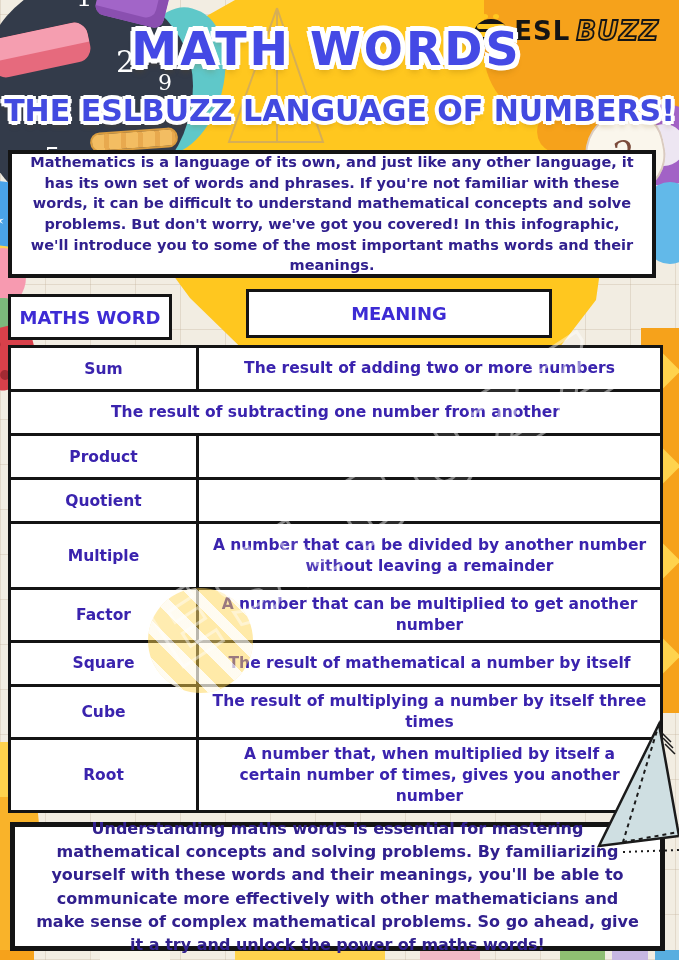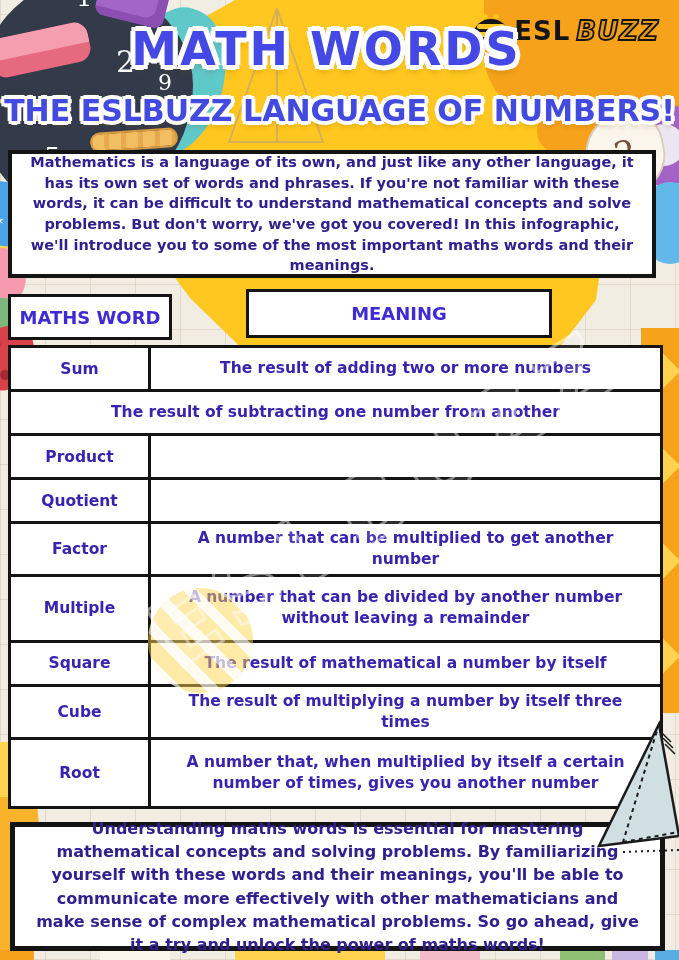--- a/index.html
+++ b/index.html
@@ -38,21 +38,21 @@
     display:flex; align-items:center; justify-content:center; padding:6px 14px;
     font-size:14.5px; font-weight:700; color:#31208E; line-height:1.42; text-align:center; }
   .hdr-word { position:absolute; left:8px; top:294px; width:164px; height:46px; background:#fff; border:3px solid #141414; z-index:3;
     display:flex; align-items:center; justify-content:center; font-size:18px; font-weight:800; color:#3D2BD4; }
   .hdr-meaning { position:absolute; left:246px; top:289px; width:306px; height:49px; background:#fff; border:3px solid #141414; z-index:3;
     display:flex; align-items:center; justify-content:center; font-size:18px; font-weight:800; color:#3D2BD4; }
   
   .table { position:absolute; left:8px; top:345px; width:655px; border:3px solid #141414; background:#fff; z-index:3; }
   .t-row { display:flex; border-bottom:3px solid #141414; background:#fff; }
   .t-row:last-child { border-bottom:none; }
-  .t-word { width:140px; border-right:3px solid #141414; display:flex; align-items:center; justify-content:center;
+  .t-word { width:188px; border-right:3px solid #141414; display:flex; align-items:center; justify-content:center;
     font-size:15.5px; font-weight:800; color:#3A23AE; text-align:left; }
   .t-meaning { flex:1; display:flex; align-items:center; justify-content:center; padding:4px 12px;
     font-size:15.5px; font-weight:700; color:#3A23AE; text-align:center; line-height:1.35; }
   .t-row { min-height:44px; }
   .t-row.tall { min-height:66px; }
   
   .outro-box { position:absolute; left:10px; top:822px; width:655px; height:129px; background:#fff; border:5px solid #141414; z-index:5;
     display:flex; align-items:center; justify-content:center; padding:6px 16px;
     font-size:16px; font-weight:700; color:#31208E; line-height:1.45; text-align:center; }
   
@@ -176,27 +176,27 @@
     </div>
     <div class="t-row">
       <div class="t-meaning">The result of subtracting one number from another</div>
     </div>
     <div class="t-row">
       <div class="t-word">Product</div>
     </div>
     <div class="t-row">
       <div class="t-word">Quotient</div>
     </div>
-    <div class="t-row">
-      <div class="t-word">Factor</div>
-      <div class="t-meaning">A number that can be multiplied to get another number</div>
-    </div>
     <div class="t-row tall">
       <div class="t-word">Multiple</div>
       <div class="t-meaning">A number that can be divided by another number without leaving a remainder</div>
+    </div>
+    <div class="t-row">
+      <div class="t-word">Factor</div>
+      <div class="t-meaning">A number that can be multiplied to get another number</div>
     </div>
     <div class="t-row">
       <div class="t-word">Square</div>
       <div class="t-meaning">The result of mathematical a number by itself</div>
     </div>
     <div class="t-row">
       <div class="t-word">Cube</div>
       <div class="t-meaning">The result of multiplying a number by itself three times</div>
     </div>
     <div class="t-row tall">

